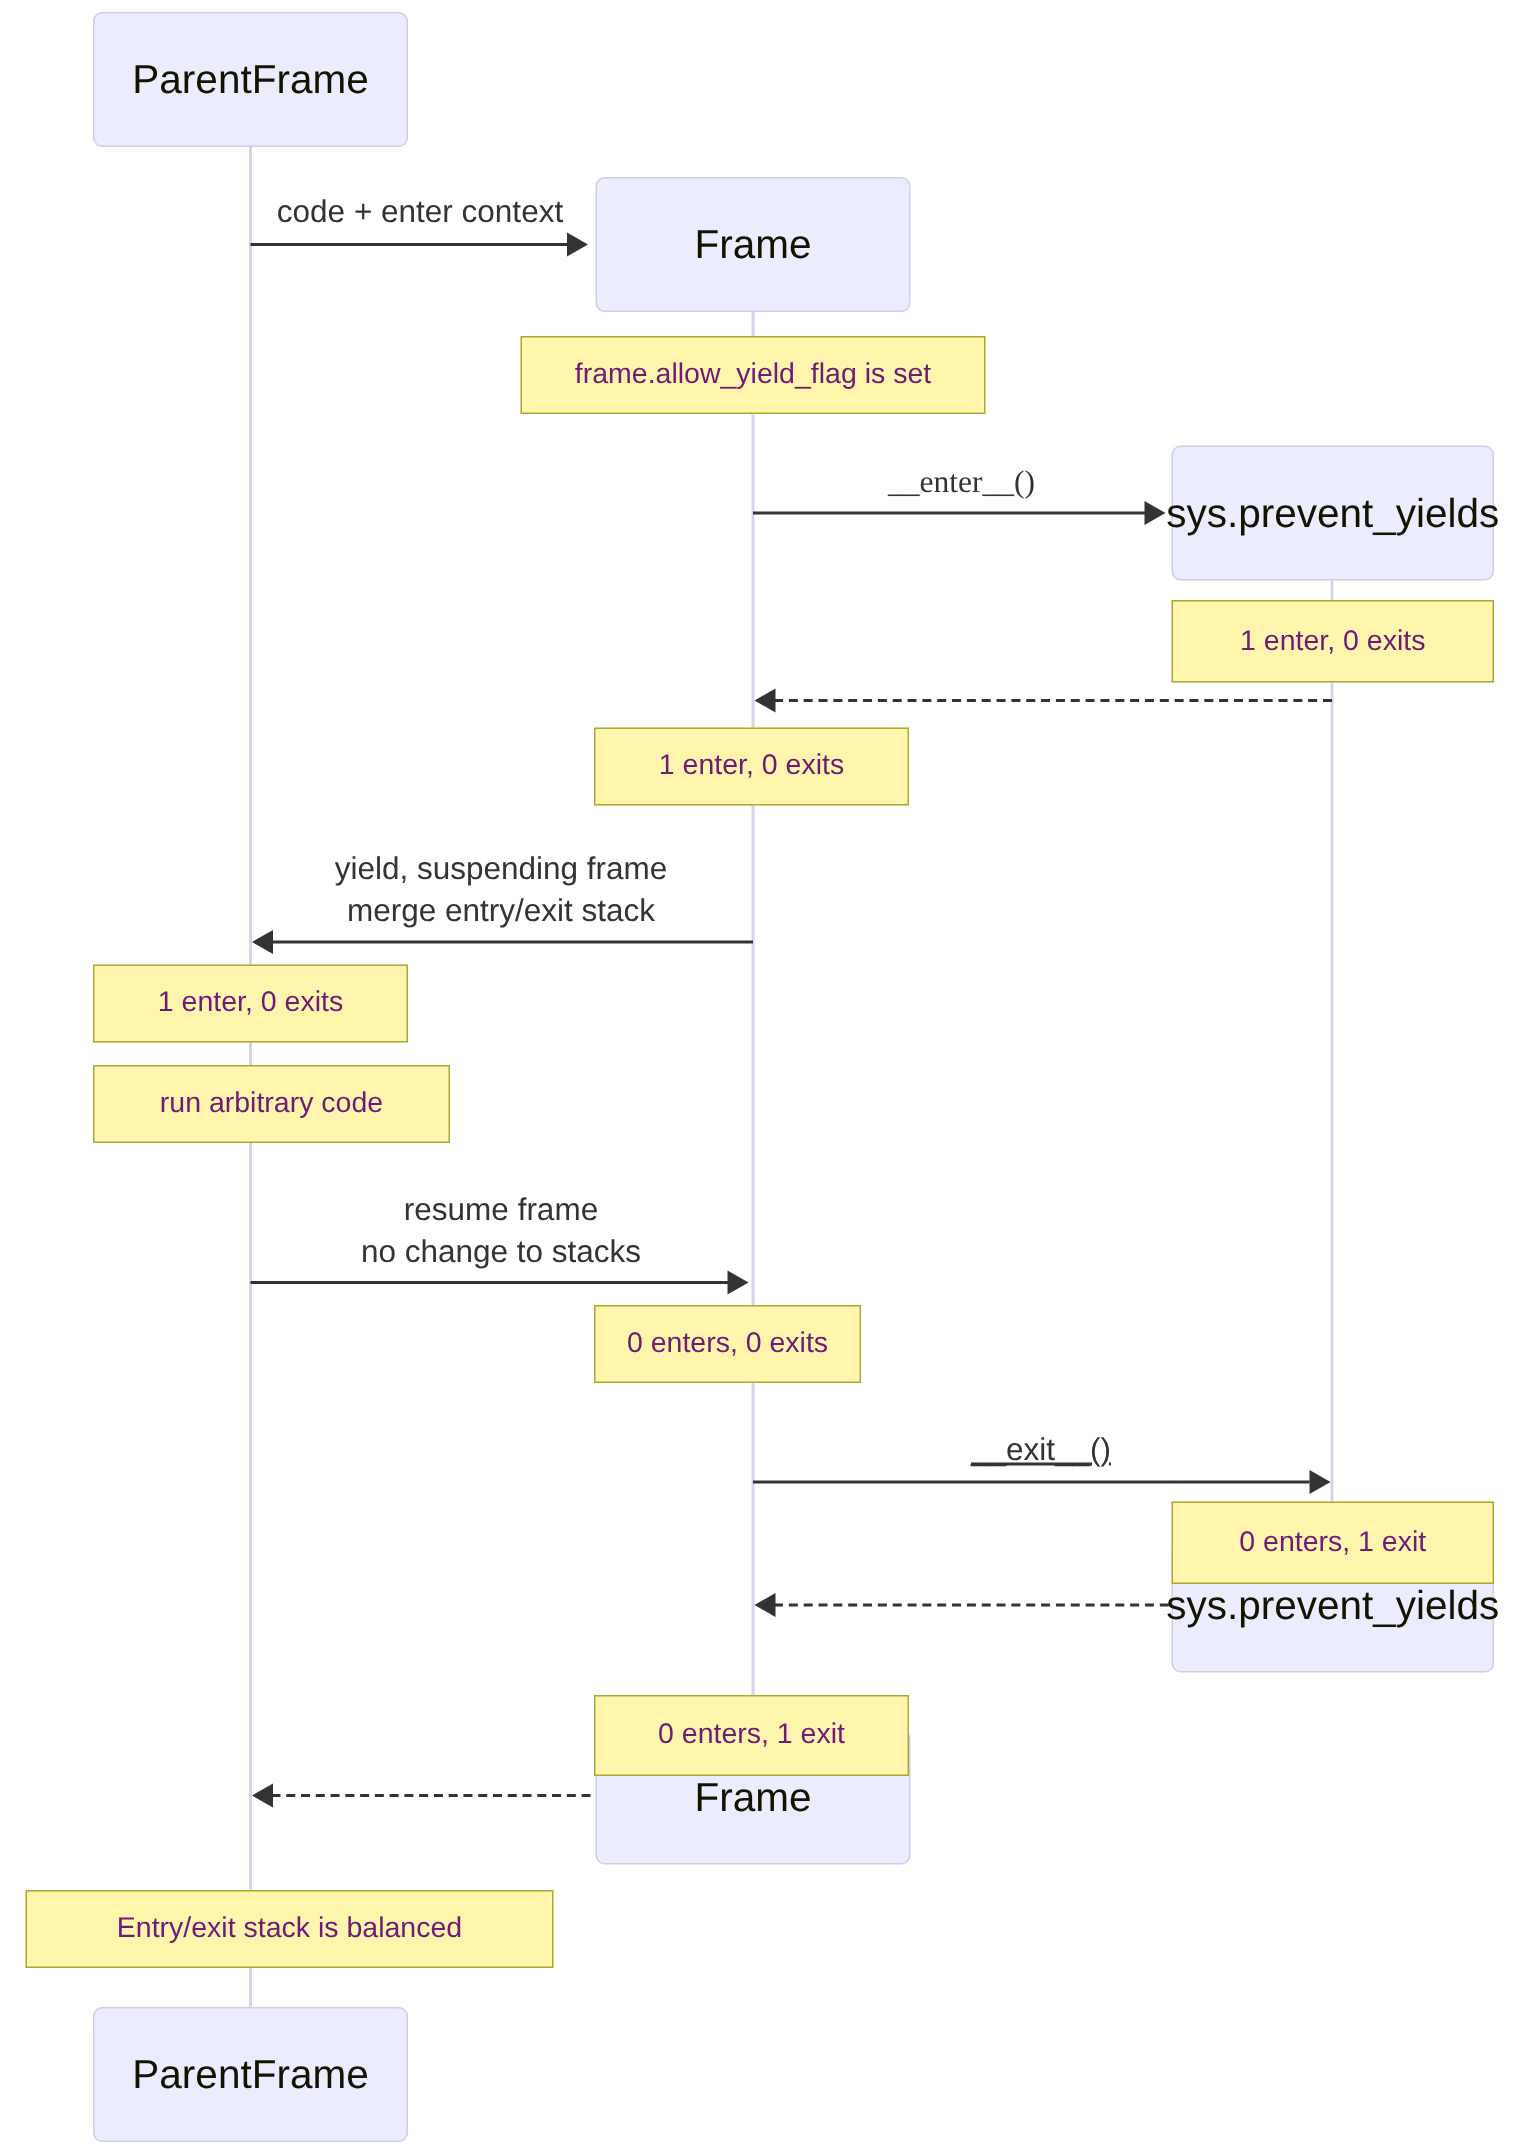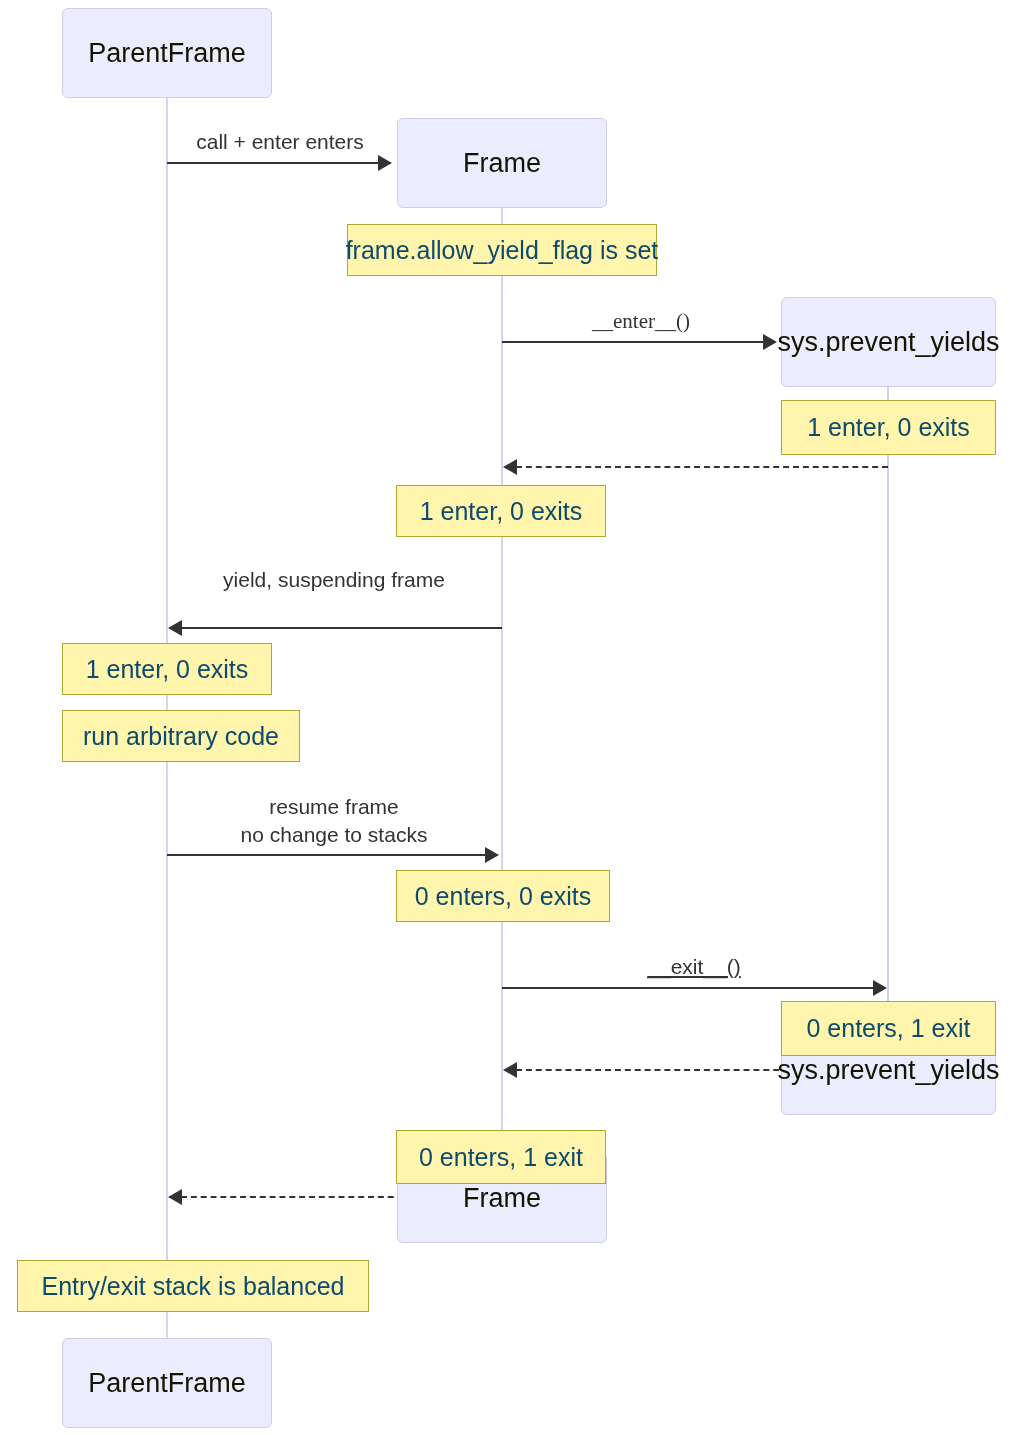--- a/index.html
+++ b/index.html
@@ -17,44 +17,45 @@
 
   .mlabel{position:absolute;transform:translateX(-50%);text-align:center;
           font-size:21px;line-height:28px;color:#333333;z-index:2;white-space:nowrap;}
 
   .actor{position:absolute;background:#ECECFF;border:1px solid #d2cbe9;border-radius:6px;
          display:flex;align-items:center;justify-content:center;
          font-size:27px;color:#131300;z-index:3;box-sizing:border-box;text-align:center;}
 
   .note{position:absolute;background:#fff5ad;border:1px solid #aaaa33;
         display:flex;align-items:center;justify-content:center;
-        font-size:25px;color:#0c4a6e;z-index:4;box-sizing:border-box;white-space:nowrap;}
+        font-size:19px;color:#701a75;z-index:4;box-sizing:border-box;white-space:nowrap;}
 </style>
 </head>
 <body>
 
 <div class="diagram">
 
   <div class="lifeline" style="left:166px;top:98px;height:1240px;"></div>
   <div class="lifeline" style="left:501px;top:208px;height:955px;"></div>
   <div class="lifeline" style="left:887px;top:387px;height:645px;"></div>
 
-  <div class="mlabel" style="left:280px;top:128px;">call + enter enters</div>
+  <div class="mlabel" style="left:280px;top:128px;">code + enter context</div>
   <div class="mline" style="left:167px;top:162px;width:212px;"></div>
   <div class="head r" style="left:378px;top:155px;"></div>
 
   <div class="mlabel" style="left:641px;top:307px;font-family:Liberation Serif, serif;">__enter__()</div>
   <div class="mline" style="left:502px;top:341px;width:262px;"></div>
   <div class="head r" style="left:763px;top:334px;"></div>
 
   <div class="head l" style="left:503px;top:459px;"></div>
   <div class="mline dashed" style="left:516px;top:466px;width:372px;"></div>
 
   <div class="mlabel" style="left:334px;top:566px;">
     <div>yield, suspending frame</div>
+    <div>merge entry/exit stack</div>
   </div>
   <div class="head l" style="left:168px;top:620px;"></div>
   <div class="mline" style="left:181px;top:627px;width:321px;"></div>
 
   <div class="mlabel" style="left:334px;top:793px;">
     <div>resume frame</div>
     <div>no change to stacks</div>
   </div>
   <div class="mline" style="left:167px;top:854px;width:319px;"></div>
   <div class="head r" style="left:485px;top:847px;"></div>
@@ -74,18 +75,18 @@
   <div class="actor" style="left:781px;top:297px;width:215px;height:90px;">sys.prevent_yields</div>
   <div class="actor" style="left:781px;top:1025px;width:215px;height:90px;">sys.prevent_yields</div>
   <div class="actor" style="left:397px;top:1153px;width:210px;height:90px;">Frame</div>
   <div class="actor" style="left:62px;top:1338px;width:210px;height:90px;">ParentFrame</div>
 
   <div class="note" style="left:347px;top:224px;width:310px;height:52px;">frame.allow_yield_flag is set</div>
   <div class="note" style="left:781px;top:400px;width:215px;height:55px;">1 enter, 0 exits</div>
   <div class="note" style="left:396px;top:485px;width:210px;height:52px;">1 enter, 0 exits</div>
   <div class="note" style="left:62px;top:643px;width:210px;height:52px;">1 enter, 0 exits</div>
   <div class="note" style="left:62px;top:710px;width:238px;height:52px;">run arbitrary code</div>
-  <div class="note" style="left:396px;top:870px;width:214px;height:52px;">0 enters, 0 exits</div>
+  <div class="note" style="left:396px;top:870px;width:178px;height:52px;">0 enters, 0 exits</div>
   <div class="note" style="left:781px;top:1001px;width:215px;height:55px;">0 enters, 1 exit</div>
   <div class="note" style="left:396px;top:1130px;width:210px;height:54px;">0 enters, 1 exit</div>
   <div class="note" style="left:17px;top:1260px;width:352px;height:52px;">Entry/exit stack is balanced</div>
 
 </div>
 
 </body></html>

